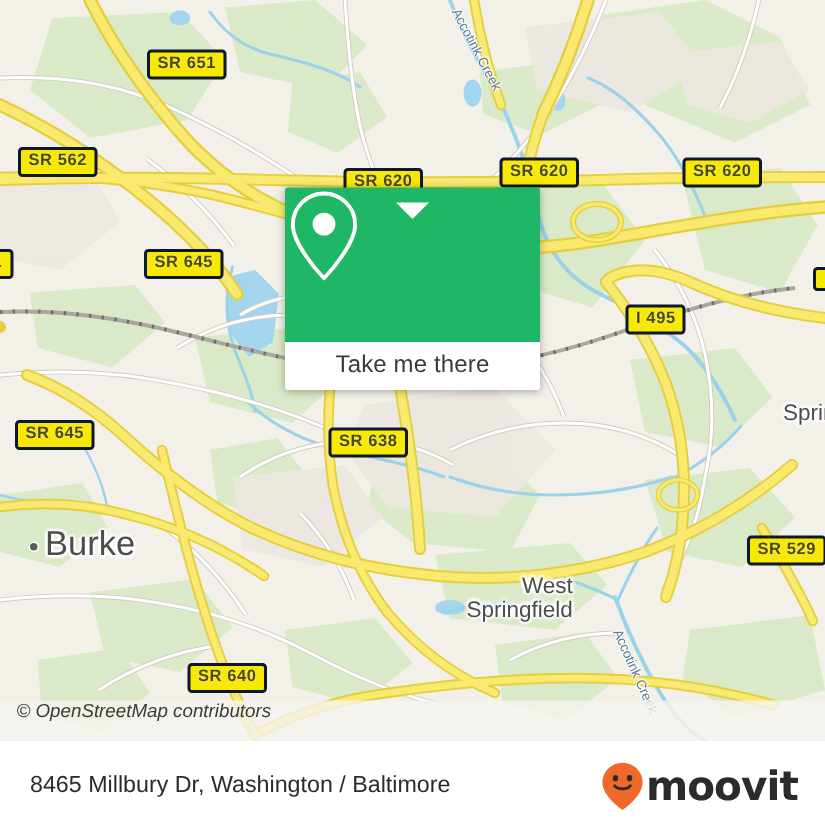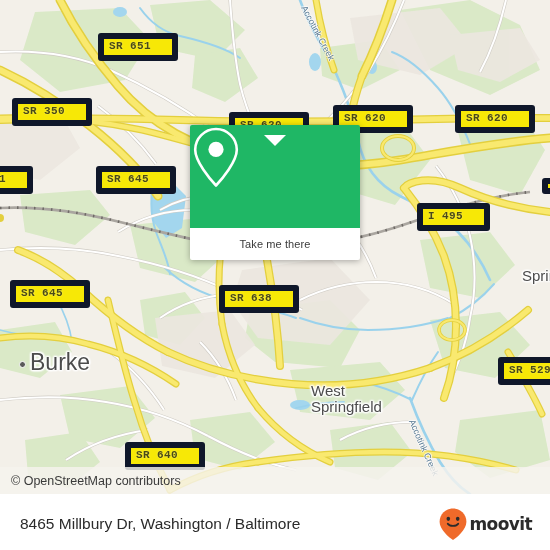--- a/index.html
+++ b/index.html
@@ -11,46 +11,45 @@
   #app{position:relative;width:550px;height:550px;overflow:hidden;background:#f2efe9;}
 
   
   #map{position:absolute;left:0;top:0;width:550px;height:494px;overflow:hidden;background:#f3f0e9;}
   #map svg{position:absolute;left:0;top:0;}
 
   
   .shield{
     position:absolute;
     background:#f7e806;
-    border:6px solid #0f172a;
+    border:2px solid #0f172a;
     border-radius:3px;
     color:#4a4a18;
     font-size:11px;
     font-weight:bold;
     letter-spacing:.4px;
-    padding:1px 21px 2px 5px;
+    padding:1px 5px 2px 5px;
     white-space:nowrap;
     line-height:13px;
     box-sizing:border-box;
     text-shadow:0 0 2px rgba(255,255,255,.4);
-    font-family:Liberation Mono, monospace;
   }
 
   
   .place{
     position:absolute;
     color:#4c4c4c;
     font-size:15px;
     white-space:nowrap;
     text-shadow:
       -1.4px 0 2px #fff, 1.4px 0 2px #fff, 0 -1.4px 2px #fff, 0 1.4px 2px #fff,
       -1px -1px 2px #fff, 1px 1px 2px #fff, -1px 1px 2px #fff, 1px -1px 2px #fff;
     line-height:16px;
   }
-  .place.two{text-align:left;}
+  .place.two{text-align:right;}
   .place-dot{
     position:absolute;width:5px;height:5px;border-radius:50%;
     background:#5a5a5a;border:1px solid #fff;
   }
   .water-label{
     position:absolute;
     color:#5b7c95;
     font-size:9px;
     white-space:nowrap;
     text-shadow:-1px 0 1px #fff,1px 0 1px #fff,0 -1px 1px #fff,0 1px 1px #fff;
@@ -62,48 +61,48 @@
     filter:drop-shadow(0 1px 3px rgba(0,0,0,.32));
   }
   #popup-top{
     height:103px;background:#1fb765;border-radius:2px 2px 0 0;
     display:flex;align-items:center;justify-content:center;
   }
   #popup-bottom{
     height:32px;background:#fff;border-radius:0 0 2px 2px;
     display:flex;align-items:center;justify-content:center;
   }
-  #popup-label{font-size:11px;color:#3b3b3b;letter-spacing:.1px;}
+  #popup-label{font-size:16px;color:#3b3b3b;letter-spacing:.1px;}
   #popup-tail{
     position:absolute;left:50%;margin-left:-11px;top:135px;
     width:0;height:0;border-left:11px solid transparent;
     border-right:11px solid transparent;border-top:11px solid #fff;
   }
 
   
   #attribution{
     position:absolute;left:0;bottom:0;width:550px;height:27px;
     background:rgba(245,243,238,.82);
-    display:flex;align-items:center;
+    display:flex;font-style:italic;
   }
   #attribution span{font-size:12.5px;color:#3a3a3a;padding-left:11px;}
 
   
   #bottombar{
     position:absolute;left:0;top:494px;width:550px;height:56px;
     background:#fff;overflow:hidden;
   }
   #bottom-inner{
     position:relative;height:60px;display:flex;align-items:center;
     justify-content:space-between;padding:0 18px 0 20px;box-sizing:border-box;
   }
   #address{font-size:15.5px;color:#2b2b2b;white-space:nowrap;}
   #logo{display:flex;align-items:center;gap:1px;}
   #logo-word{
-    font-size:17px;color:#2b2b2b;letter-spacing:-.6px;line-height:27px;
+    font-size:27px;color:#2b2b2b;letter-spacing:-.6px;line-height:27px;
     font-family:"DejaVu Sans", sans-serif;font-weight:600;
   }
 </style>
 </head>
 <body>
 
 <div id="app">
 
   <div id="map">
 
@@ -300,21 +299,21 @@
     <div class="place" style="left:30px;top:354px;font-size:23px;">Burke</div>
 
     <div class="place two" style="left:311px;top:383px;">
       <div>West</div>
       <div>Springfield</div>
     </div>
 
     <div class="place" style="left:522px;top:268px;">Sprin</div>
 
     <div class="shield" style="left:98px;top:33px;">SR 651</div>
-    <div class="shield" style="left:12px;top:98px;">SR 350</div>
+    <div class="shield" style="left:12px;top:98px;">SR 562</div>
     <div class="shield" style="left:96px;top:166px;">SR 645</div>
     <div class="shield" style="left:229px;top:112px;">SR 620</div>
     <div class="shield" style="left:333px;top:105px;">SR 620</div>
     <div class="shield" style="left:455px;top:105px;">SR 620</div>
     <div class="shield" style="left:417px;top:203px;">I 495</div>
     <div class="shield" style="left:10px;top:280px;">SR 645</div>
     <div class="shield" style="left:219px;top:285px;">SR 638</div>
     <div class="shield" style="left:498px;top:357px;">SR 529</div>
     <div class="shield" style="left:125px;top:430px;margin-top:12px;">SR 640</div>
     <div class="shield" style="left:-12px;top:166px;">1</div>

